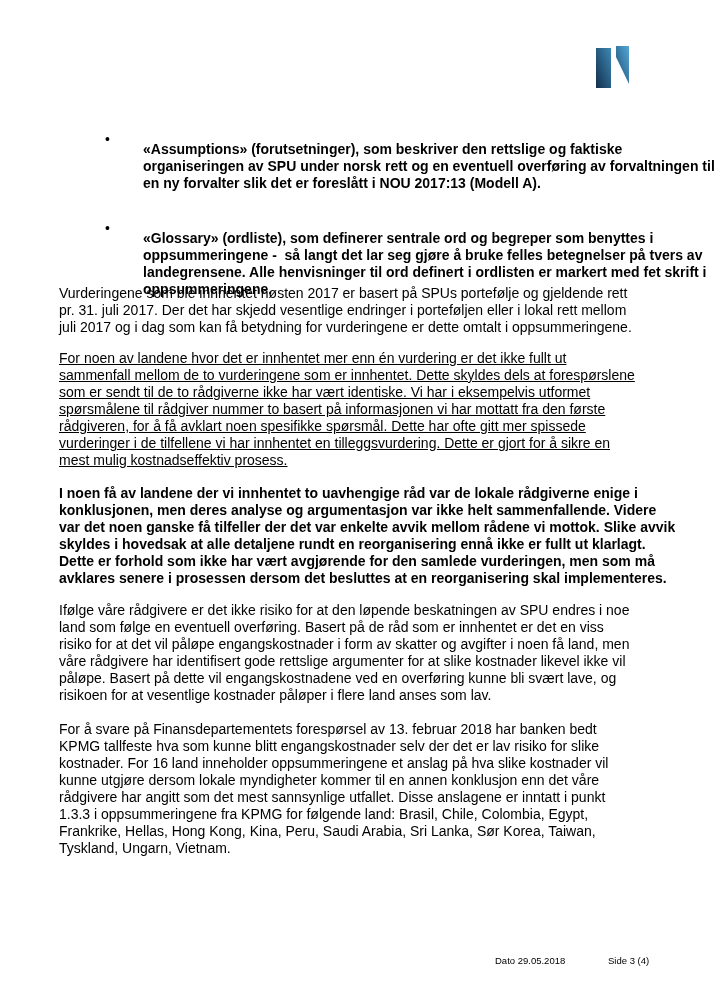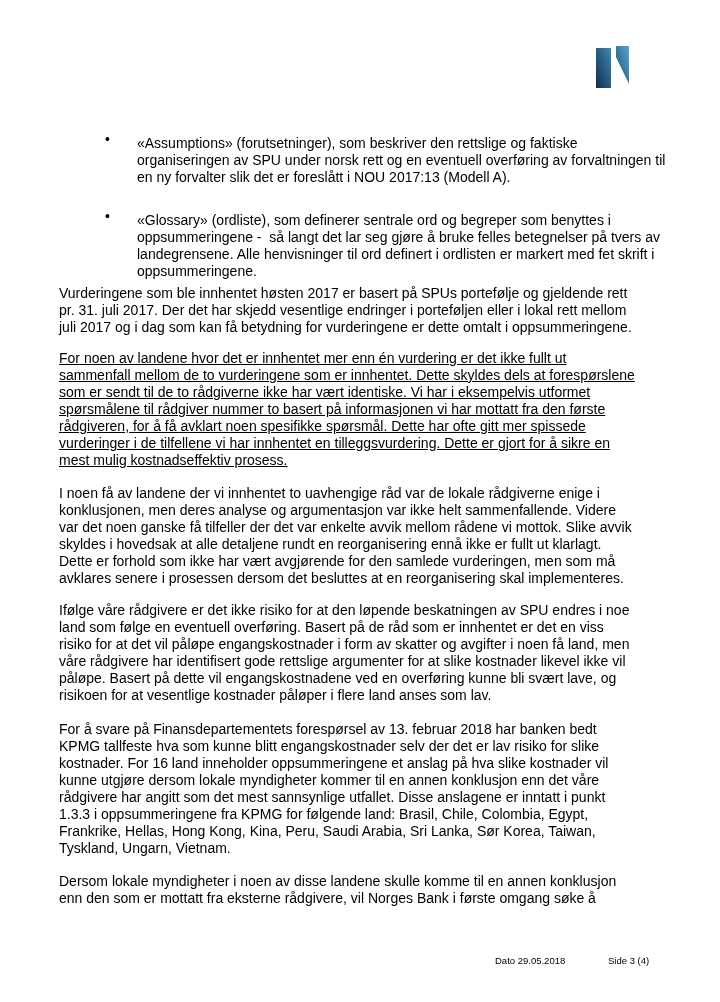--- a/index.html
+++ b/index.html
@@ -39,31 +39,32 @@
     align-items: flex-start;
   }
   .bullet-item + .bullet-item { margin-top: 18px; }
   .bullet-marker {
     width: 28px;
     flex: 0 0 28px;
     font-size: 14px;
   }
   .doc-text {
     white-space: pre;
-    margin: 4px;
+    margin: 10px;
+    font-weight: bold;
   }
   .para {
     position: absolute;
     left: 59px;
     margin: 0;
     white-space: pre;
   }
   .para-1 { top: 285px; }
   .para-2 { top: 350px; text-decoration: underline; }
-  .para-3 { top: 485px; }
+  .para-3 { top: 485px; font-weight: bold; }
   .para-4 { top: 602px; }
   .para-5 { top: 721px; }
   .para-6 { top: 873px; }
   .footer-date, .footer-page {
     position: absolute;
     top: 955px;
     font-size: 9.5px;
     line-height: 12px;
     color: #000000;
   }
@@ -131,19 +132,17 @@
 påløpe. Basert på dette vil engangskostnadene ved en overføring kunne bli svært lave, og
 risikoen for at vesentlige kostnader påløper i flere land anses som lav.</p>
   <p class="para para-5">For å svare på Finansdepartementets forespørsel av 13. februar 2018 har banken bedt
 KPMG tallfeste hva som kunne blitt engangskostnader selv der det er lav risiko for slike
 kostnader. For 16 land inneholder oppsummeringene et anslag på hva slike kostnader vil
 kunne utgjøre dersom lokale myndigheter kommer til en annen konklusjon enn det våre
 rådgivere har angitt som det mest sannsynlige utfallet. Disse anslagene er inntatt i punkt
 1.3.3 i oppsummeringene fra KPMG for følgende land: Brasil, Chile, Colombia, Egypt,
 Frankrike, Hellas, Hong Kong, Kina, Peru, Saudi Arabia, Sri Lanka, Sør Korea, Taiwan,
 Tyskland, Ungarn, Vietnam.</p>
-  <p class="para para-6">Dersom lokale myndigheter i noen av disse landene skulle komme til en annen konklusjon
-enn den som er mottatt fra eksterne rådgivere, vil Norges Bank i første omgang søke å</p>
 
   <span class="footer-date">Dato 29.05.2018</span>
   <span class="footer-page">Side 3 (4)</span>
 
 </div>
 
 </body></html>

